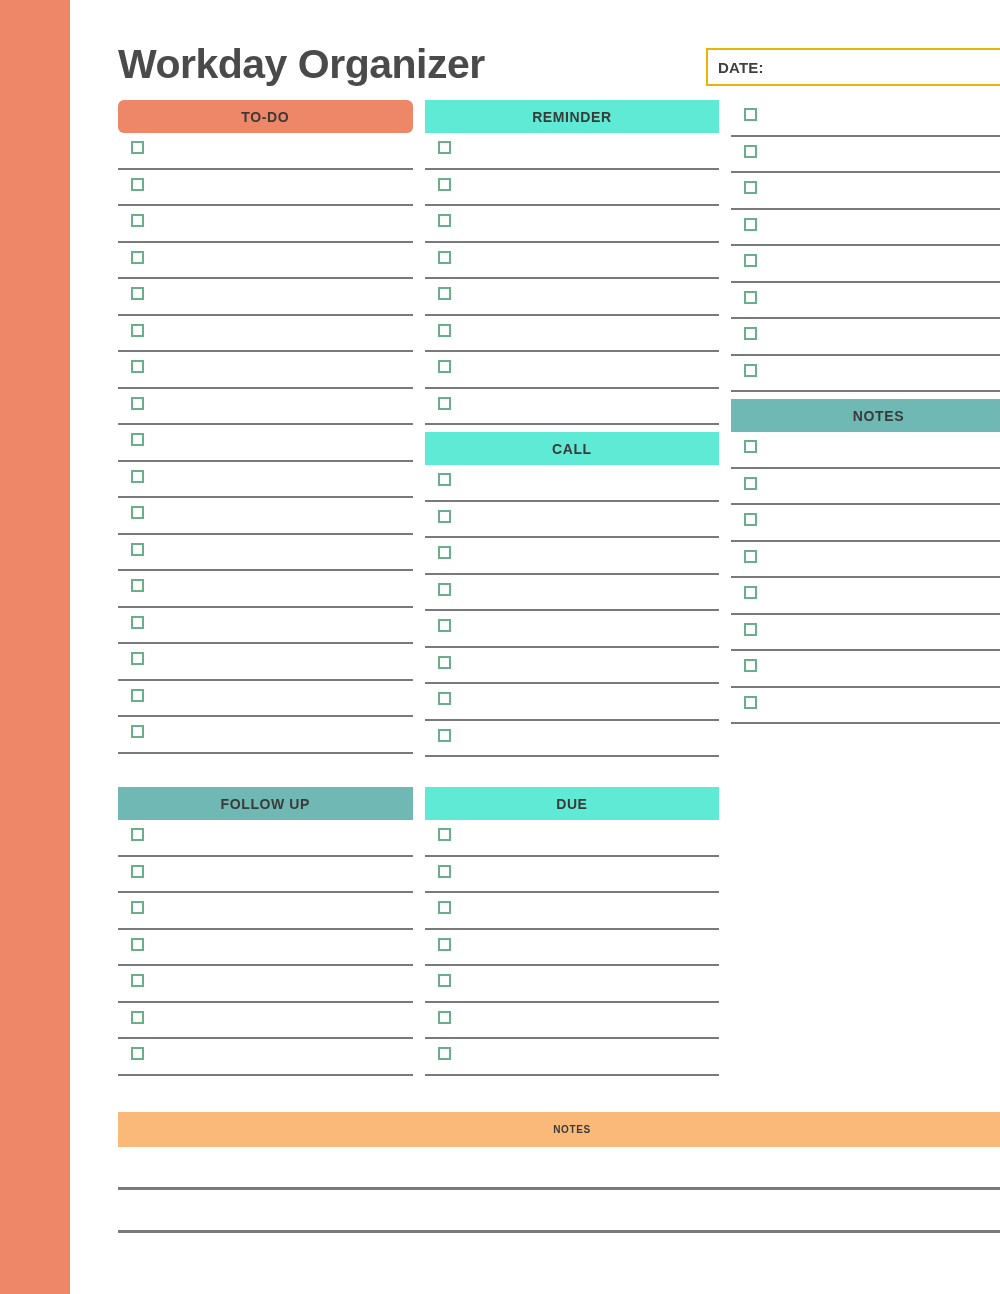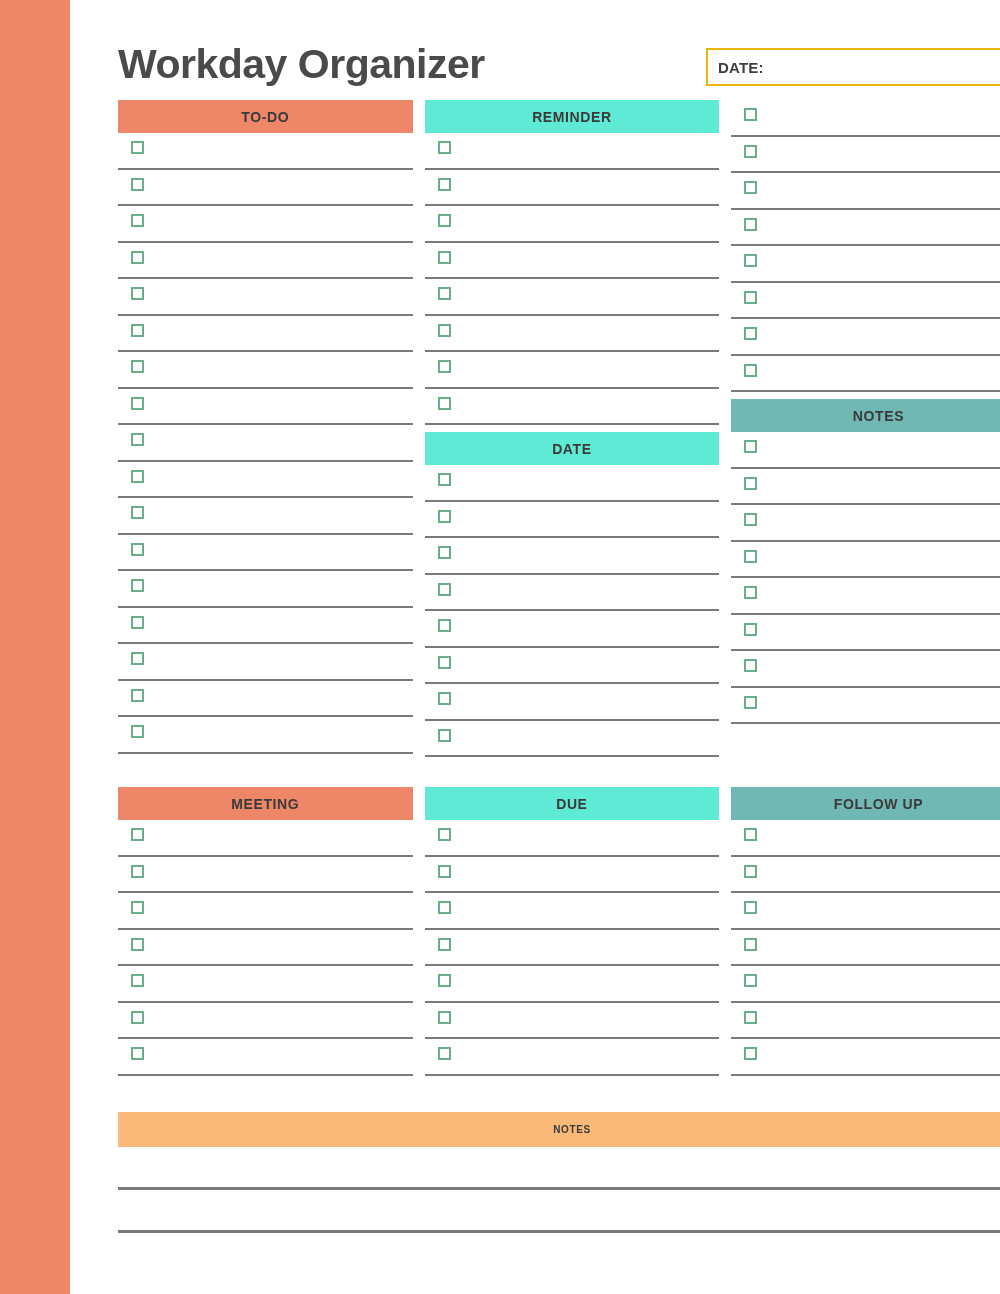--- a/index.html
+++ b/index.html
@@ -82,21 +82,21 @@
   .band {
     height: 33px;
     display: flex;
     align-items: center;
     justify-content: center;
     font-size: 14px;
     font-weight: bold;
     letter-spacing: 0.6px;
     color: #3a3a3a;
   }
-  .band.coral  { background: #ee8668; }
+  .band.coral  { background: #ee8668; border-radius: 6px; }
   .band.orange { background: #5eead4; }
   .band.teal   { background: #6fb8b4; }
 
   
   .row {
     position: relative;
     height: 36.5px;
     border-bottom: 2px solid #7a7a7a;
   }
 
@@ -238,21 +238,21 @@
               <span class="checkbox"></span>
             </div>
           <div class="row">
               <span class="checkbox"></span>
             </div>
           <div class="row">
               <span class="checkbox"></span>
             </div>
         </div>
         <div class="gap-sm"></div>
-        <div class="band orange">DATE</div>
+        <div class="band orange">CALL</div>
         <div>
           <div class="row">
               <span class="checkbox"></span>
             </div>
           <div class="row">
               <span class="checkbox"></span>
             </div>
           <div class="row">
               <span class="checkbox"></span>
             </div>
@@ -330,22 +330,23 @@
             </div>
         </div>
       </div>
 
     </div>
 
     <div class="gap-md"></div>
 
     <div class="section">
 
+
       <div class="col">
-        <div class="band coral">MEETING</div>
+        <div class="band teal">FOLLOW UP</div>
         <div>
           <div class="row">
               <span class="checkbox"></span>
             </div>
           <div class="row">
               <span class="checkbox"></span>
             </div>
           <div class="row">
               <span class="checkbox"></span>
             </div>
@@ -359,47 +360,20 @@
               <span class="checkbox"></span>
             </div>
           <div class="row">
               <span class="checkbox"></span>
             </div>
         </div>
       </div>
 
       <div class="col">
         <div class="band orange">DUE</div>
-        <div>
-          <div class="row">
-              <span class="checkbox"></span>
-            </div>
-          <div class="row">
-              <span class="checkbox"></span>
-            </div>
-          <div class="row">
-              <span class="checkbox"></span>
-            </div>
-          <div class="row">
-              <span class="checkbox"></span>
-            </div>
-          <div class="row">
-              <span class="checkbox"></span>
-            </div>
-          <div class="row">
-              <span class="checkbox"></span>
-            </div>
-          <div class="row">
-              <span class="checkbox"></span>
-            </div>
-        </div>
-      </div>
-
-      <div class="col">
-        <div class="band teal">FOLLOW UP</div>
         <div>
           <div class="row">
               <span class="checkbox"></span>
             </div>
           <div class="row">
               <span class="checkbox"></span>
             </div>
           <div class="row">
               <span class="checkbox"></span>
             </div>

